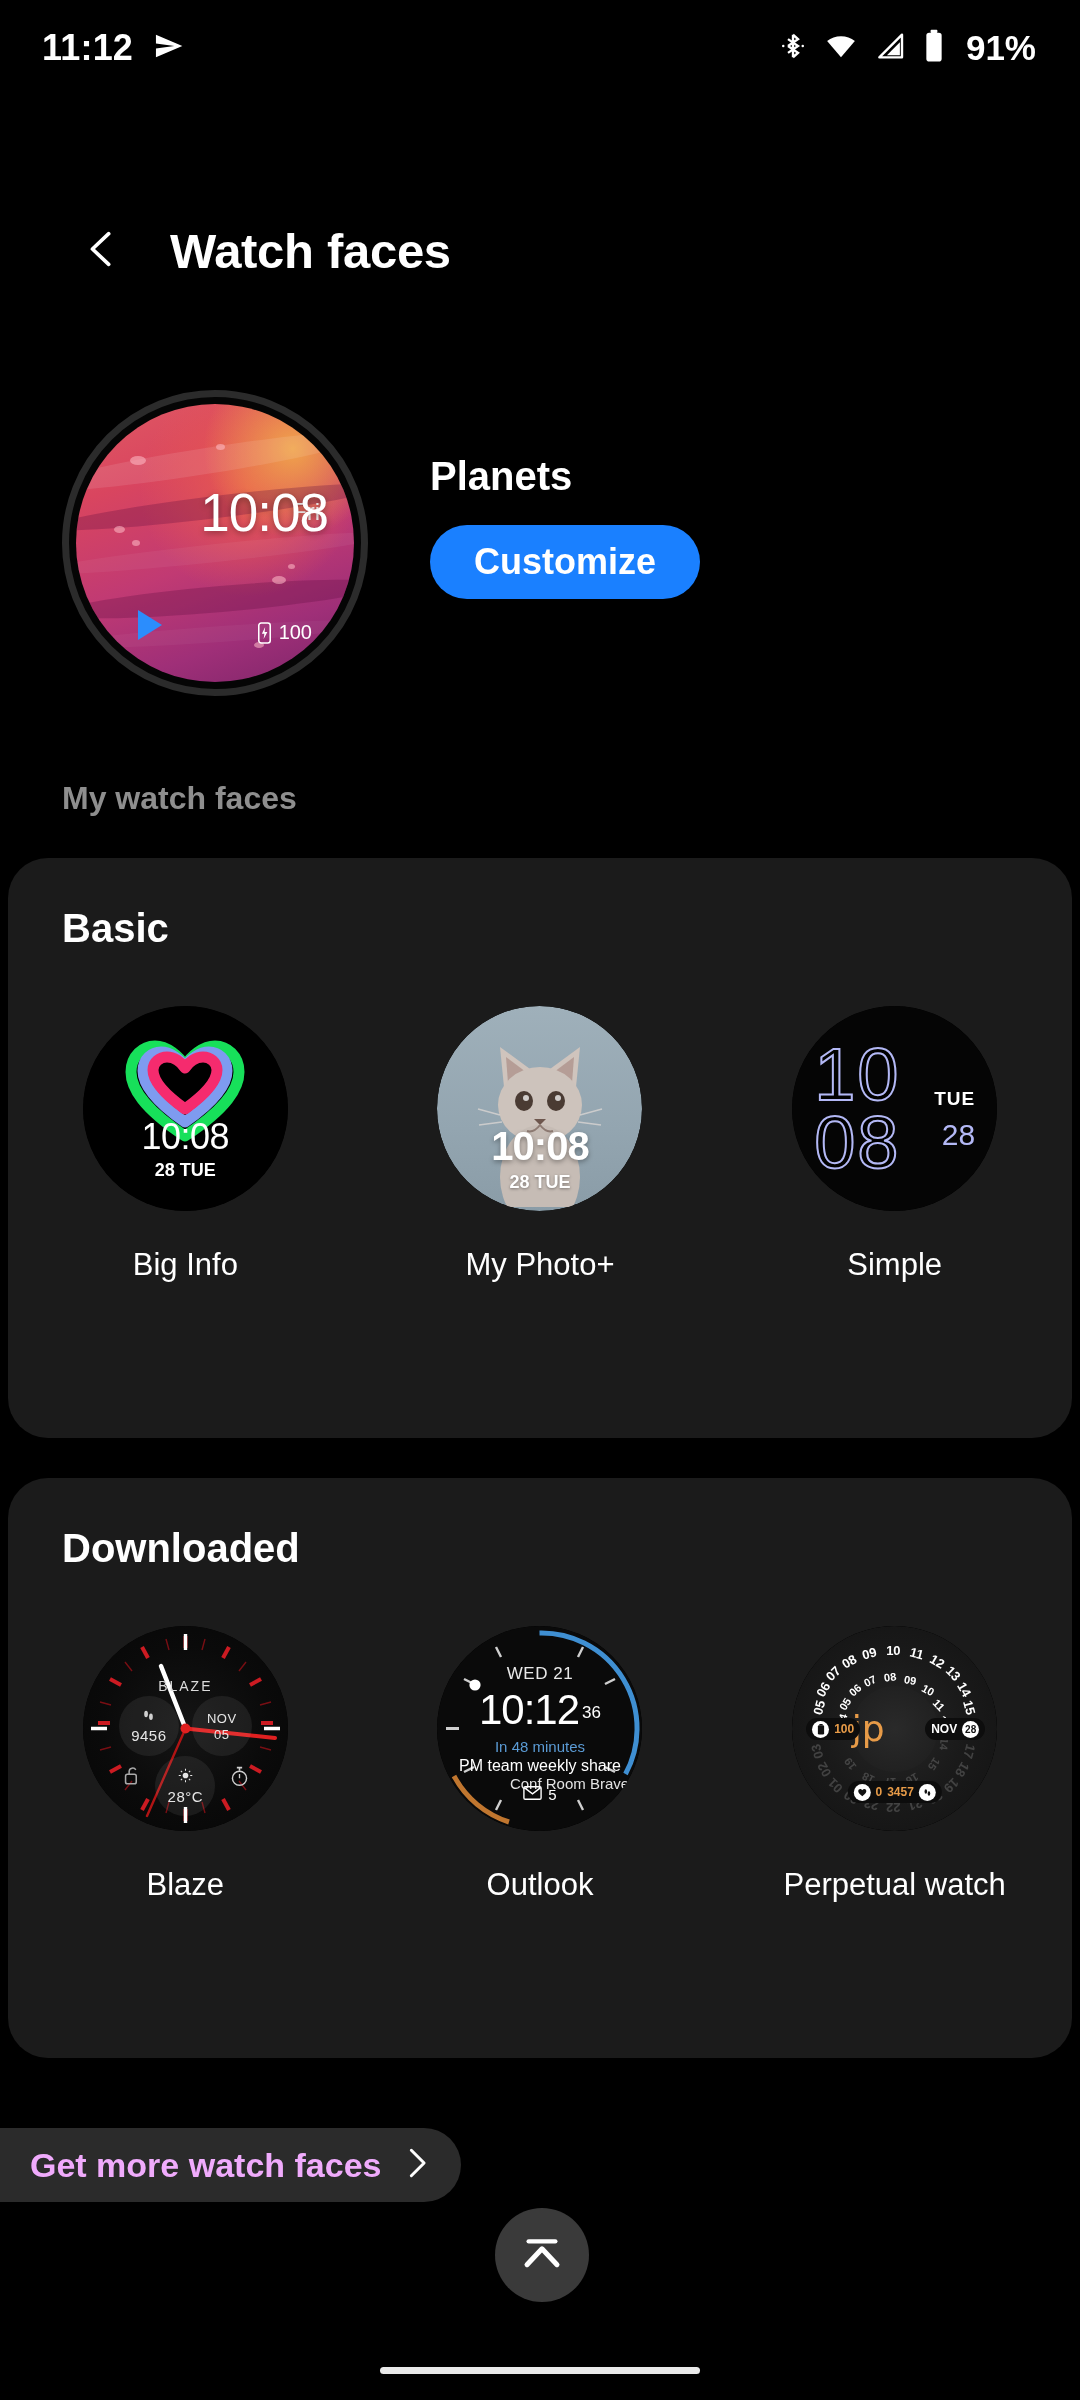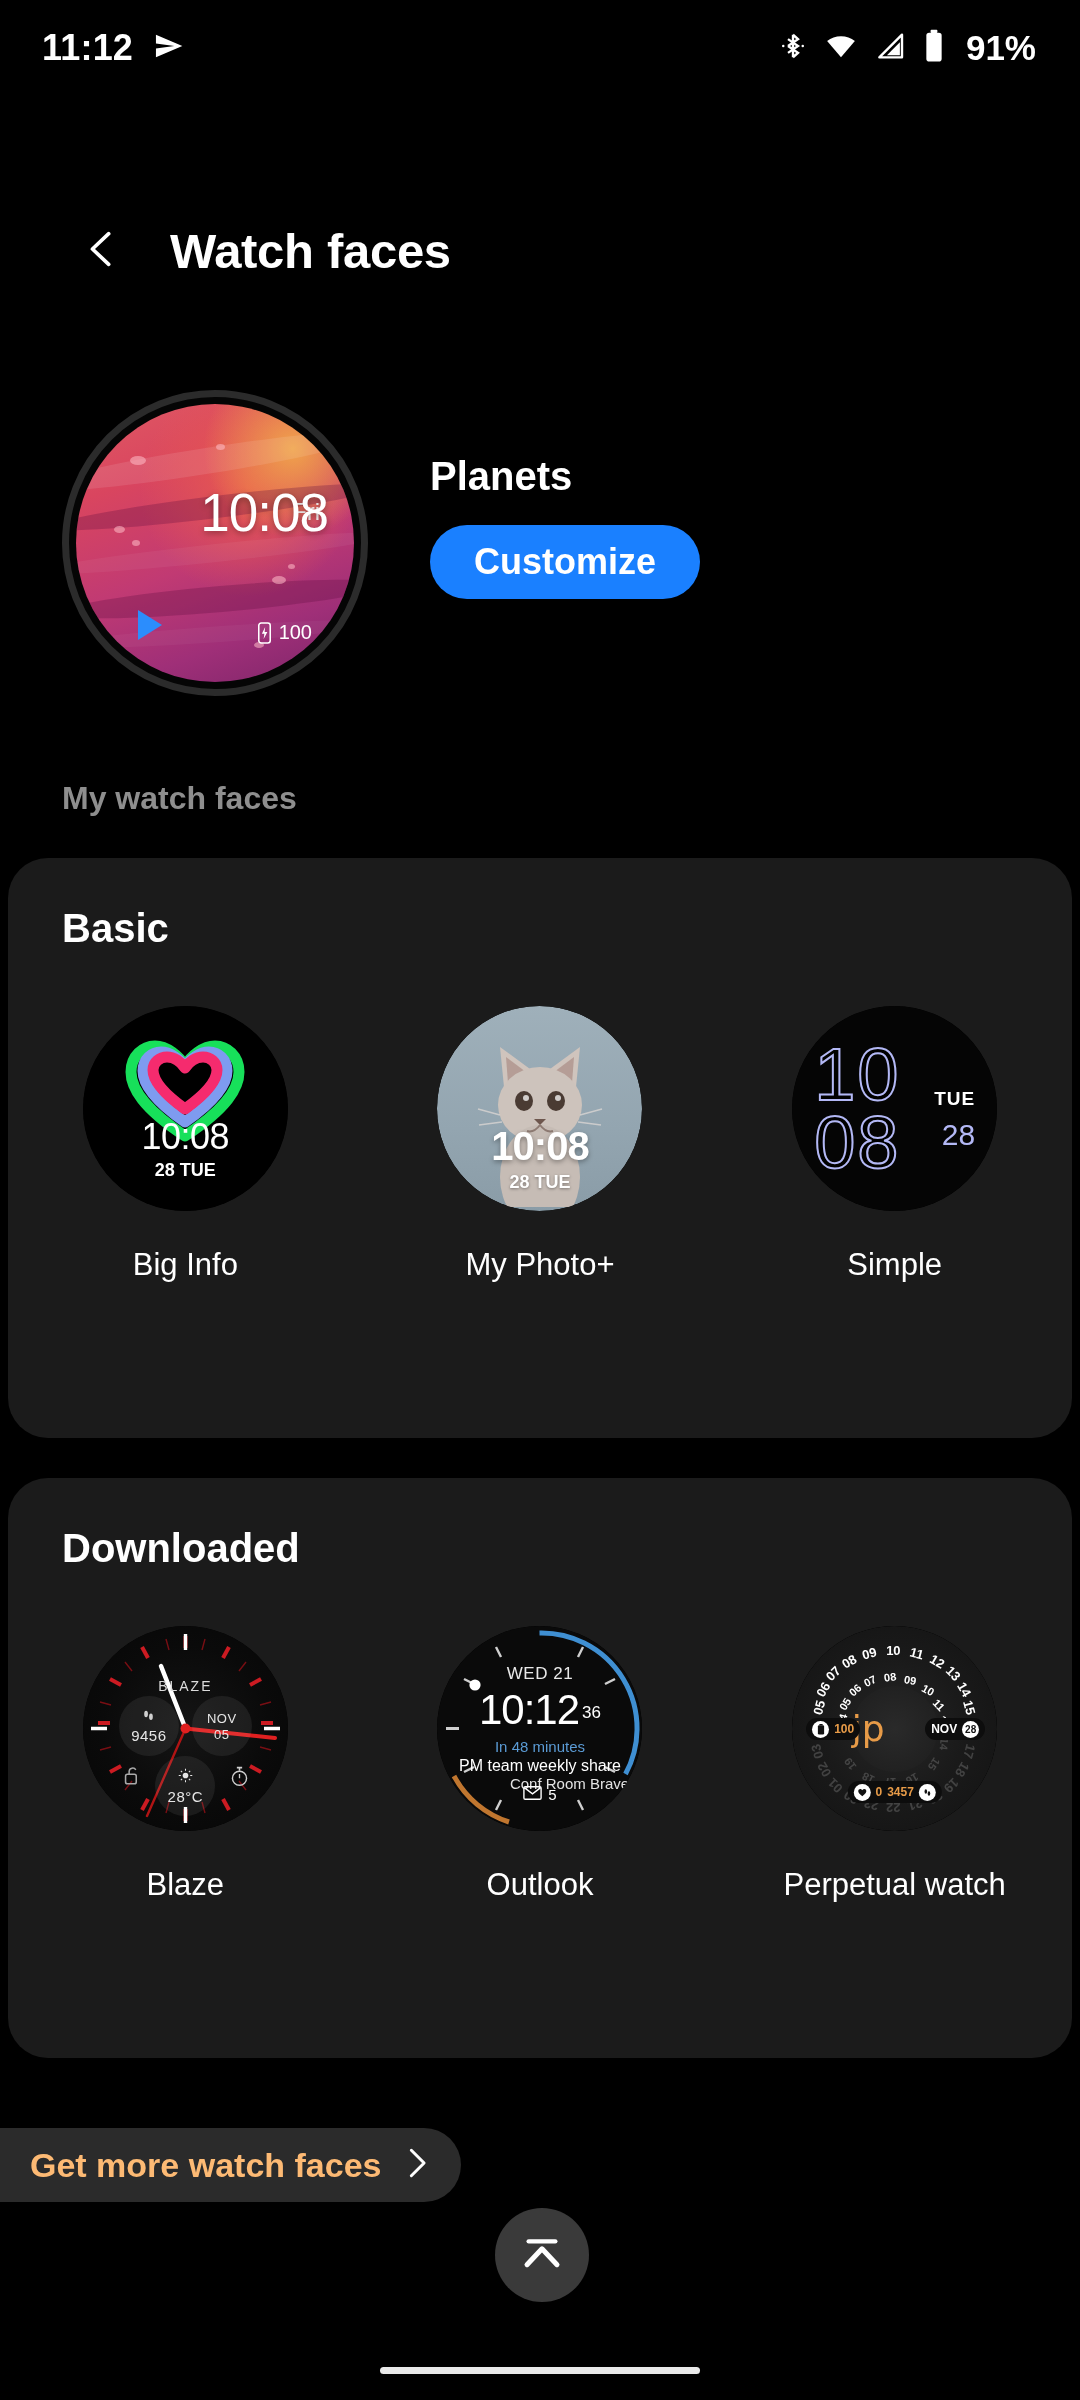--- a/index.html
+++ b/index.html
@@ -170,21 +170,21 @@
   .pp-right{ right:12px; top:92px; }
   .pp-bottom{ left:50%; transform:translateX(-50%); bottom:28px; }
 
   
   .get-more{
     position:absolute; left:-36px; top:2128px; height:74px;
     display:flex; align-items:center; gap:22px;
     padding:0 30px 0 66px; background:#2b2b2b; border-radius:37px;
     cursor:pointer;
   }
-  .get-more .gm-label{ font-size:34px; font-weight:700; color:#fdba74; }
+  .get-more .gm-label{ font-size:34px; font-weight:700; color:#f0abfc; }
   .scroll-top{
     position:absolute; left:495px; top:2208px; width:94px; height:94px; border-radius:50%;
     background:#3a3a3a; display:flex; align-items:center; justify-content:center; cursor:pointer;
   }
   .home-indicator{
     position:absolute; left:50%; transform:translateX(-50%); bottom:26px;
     width:320px; height:7px; border-radius:4px; background:#e9e9e9;
   }
 </style>
 </head>

